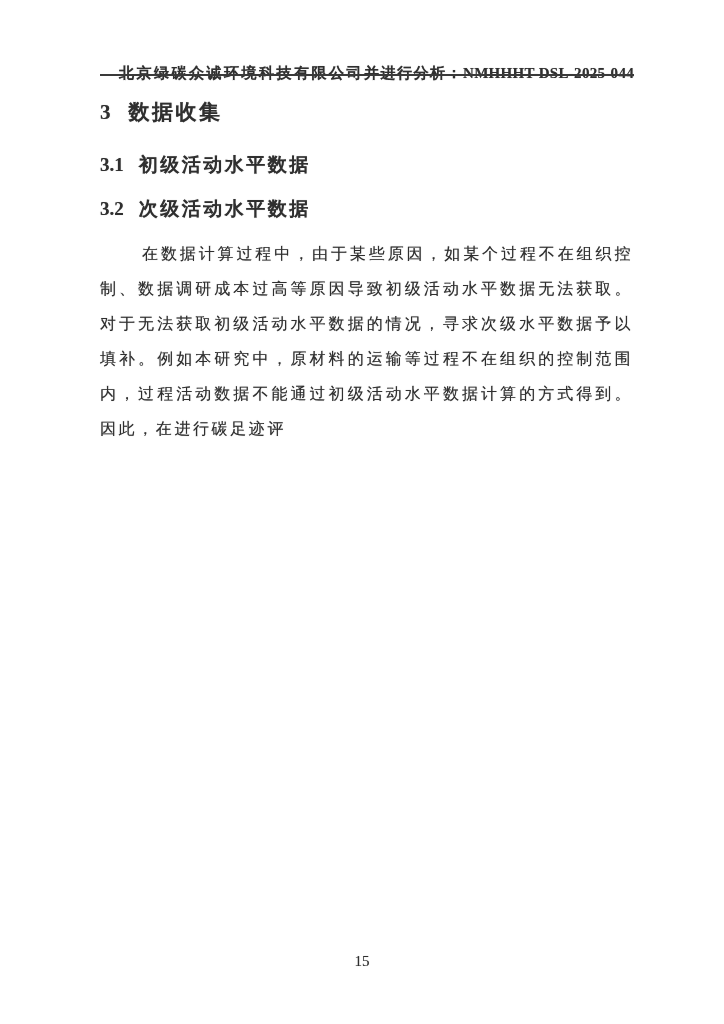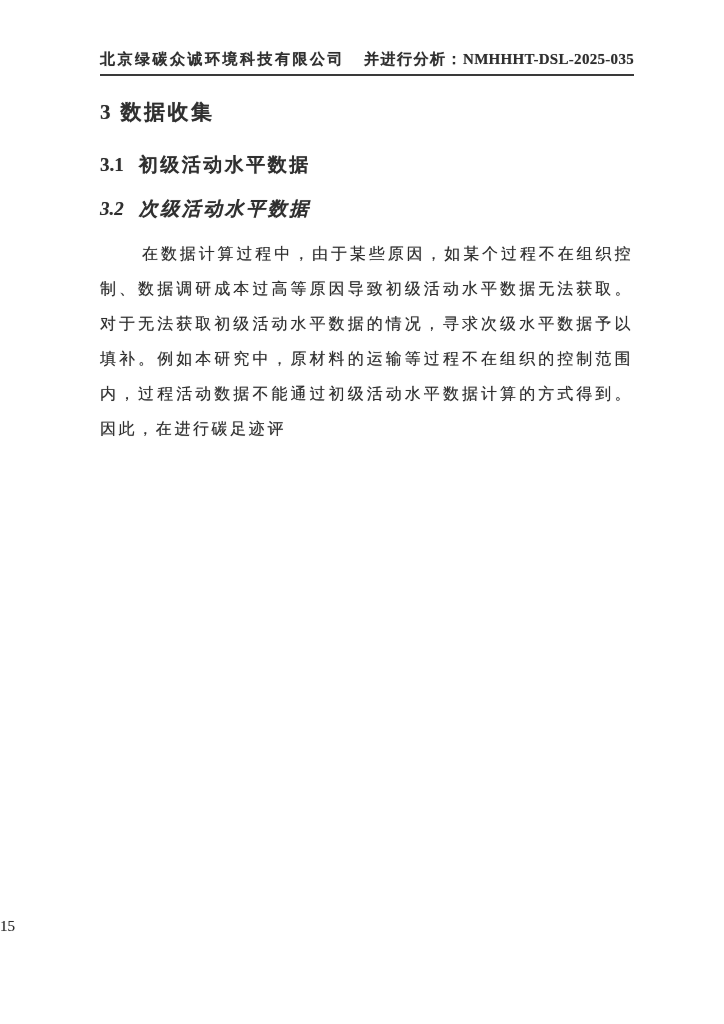--- a/index.html
+++ b/index.html
@@ -26,23 +26,23 @@
   .ink {
     color: var(--ink);
     text-shadow: 0 0 0.7px rgba(47,47,47,0.55);
   }
 
   
   .doc-header {
     position: absolute;
     left: 100px;
     width: 534px;
-    top: 50px;
+    top: 64px;
     display: flex;
-    justify-content: space-between;
+    justify-content: flex-end;
     align-items: baseline;
     font-weight: 700;
     font-size: 15px;
   }
   .doc-header .company {
     letter-spacing: 2.5px;
     white-space: nowrap;
   }
   .doc-header .archive {
     white-space: nowrap;
@@ -70,53 +70,53 @@
     font-weight: 700;
     letter-spacing: 2.5px;
     margin: 14px 0 10px 0;
   }
   h2.sec {
     font-size: 19px;
     font-weight: 700;
     letter-spacing: 2.5px;
   }
   h2.sec.first { margin: 26px 0 8px 0; }
-  h2.sec.second { margin: 18px 0 14px 0; font-style: italic; }
+  h2.sec.second { margin: 18px 0 14px 0; }
   .h-num { display: inline-block; letter-spacing: 0; }
-  h1.sec .h-title { margin-left: 10px; }
+  h1.sec .h-title { margin-left: 18px; }
   h2.sec .h-title { margin-left: 15px; }
 
   p.body-p {
     font-size: 16px;
     line-height: 35px;
     letter-spacing: 2.6px;
     text-align: justify;
     text-justify: inter-ideograph;
     text-indent: 42px;
     margin: 2px 0 0 0;
   }
 
   
   .doc-footer {
     position: absolute;
     left: 0;
     width: 724px;
-    top: 918px;
-    text-align: left;
+    top: 953px;
+    text-align: center;
     font-size: 15px;
   }
 </style>
 </head>
 <body>
 
 <div class="page">
 
   <header class="doc-header ink">
     <span class="company">北京绿碳众诚环境科技有限公司</span>
-    <span class="archive"><span class="zh">并进行分析：</span><span class="code">NMHHHT-DSL-2025-035</span></span>
+    <span class="archive"><span class="zh">并进行分析：</span><span class="code">NMHHHT-DSL-2025-044</span></span>
   </header>
 
   <div class="header-rule"></div>
 
   <main class="content">
 
     <h1 class="sec ink">
       <span class="h-num">3</span><span class="h-title">数据收集</span>
     </h1>
 

